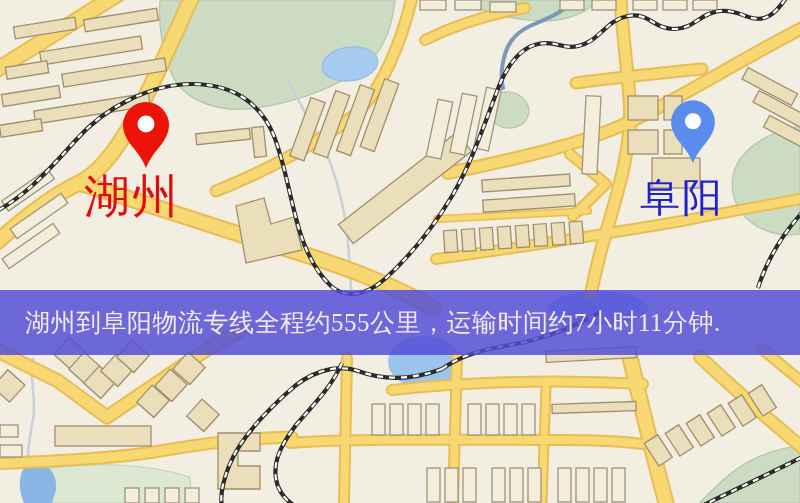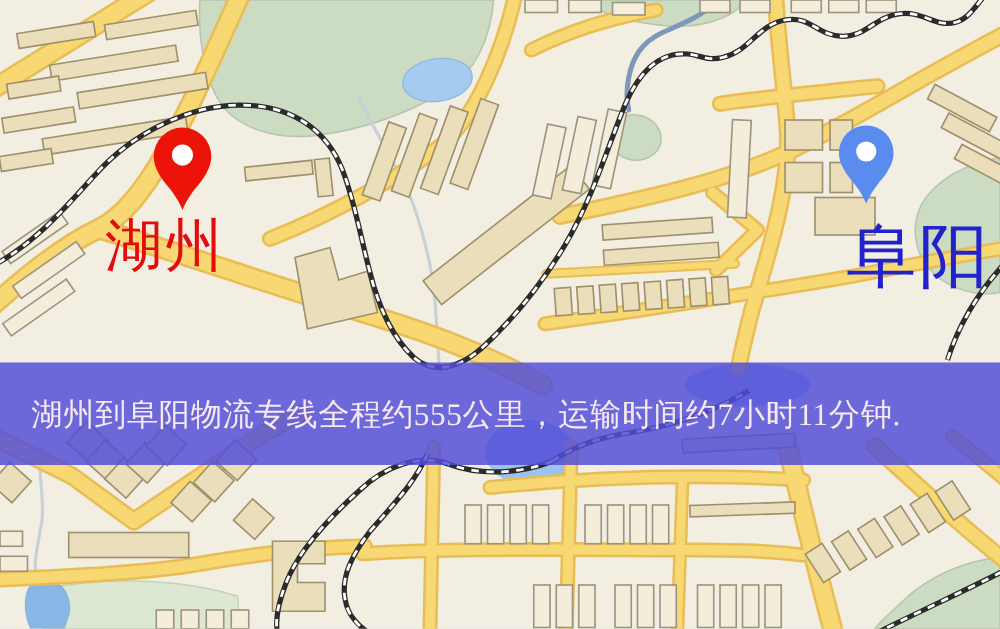--- a/index.html
+++ b/index.html
@@ -2,31 +2,31 @@
 <html><head>
 <meta charset="utf-8">
 <style>
   html,body{margin:0;padding:0;background:#e8e8e8;}
   .stage{
     position:relative;width:800px;height:503px;overflow:hidden;
     font-family:Liberation Serif, serif;
   }
   .stage svg{position:absolute;left:0;top:0;}
   .banner{
-    position:absolute;left:0;top:290px;width:800px;height:82px;
+    position:absolute;left:0;top:290px;width:800px;height:65px;
     display:flex;align-items:center;box-sizing:border-box;
     padding-left:25px;font-size:25px;letter-spacing:.5px;white-space:nowrap;
     z-index:5;
   }
   .city-label{
     position:absolute;z-index:6;line-height:1;font-weight:500;
     letter-spacing:2px;white-space:nowrap;
   }
   .city-label.origin{left:84px;top:174px;font-size:46px;}
-  .city-label.destination{left:677px;top:178px;font-size:56px;}
+  .city-label.destination{left:640px;top:178px;font-size:40px;}
 </style>
 </head>
 <body>
 
 <div class="stage">
 
 <svg width="800" height="503" viewBox="0 0 800 503">
 
   <rect x="0" y="0" width="800" height="503" fill="#f2eee2"></rect>
 

